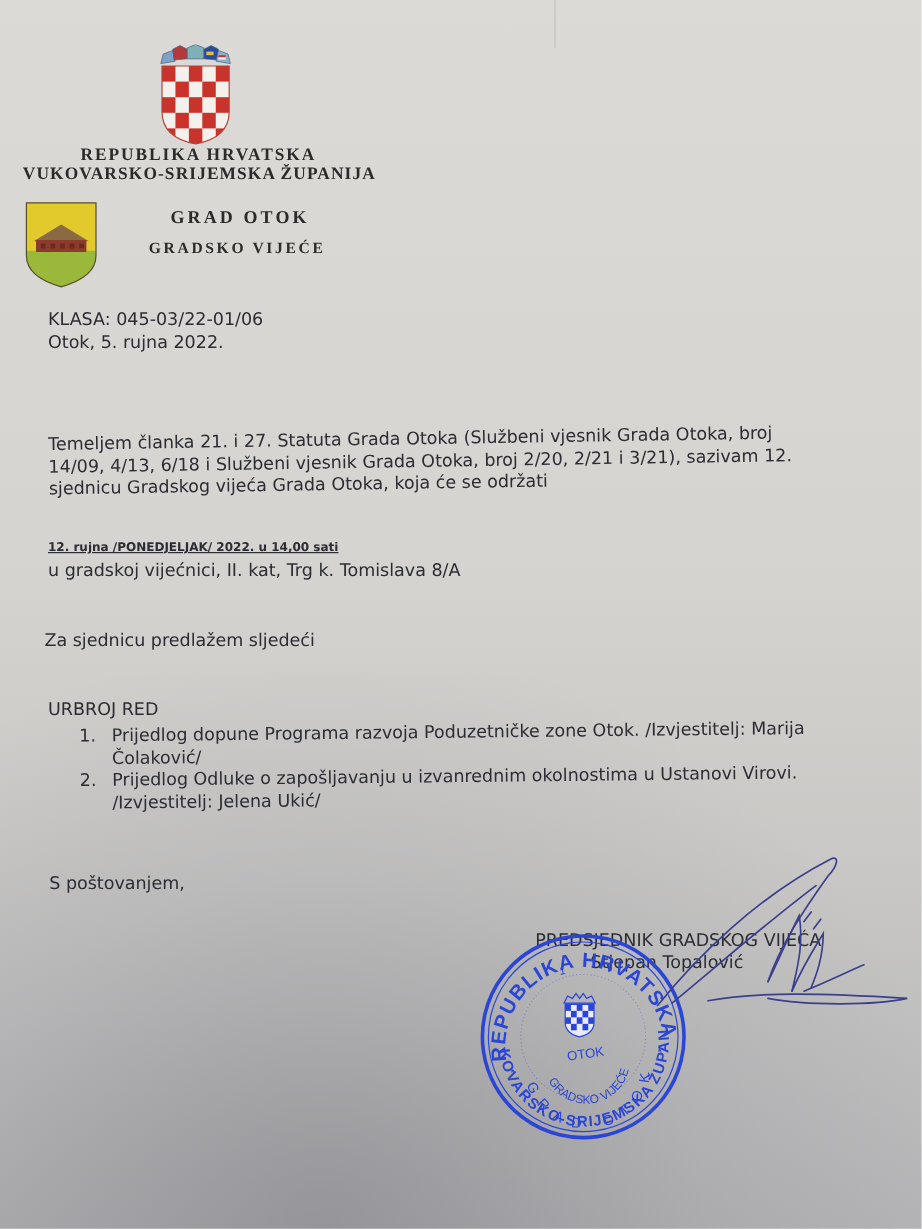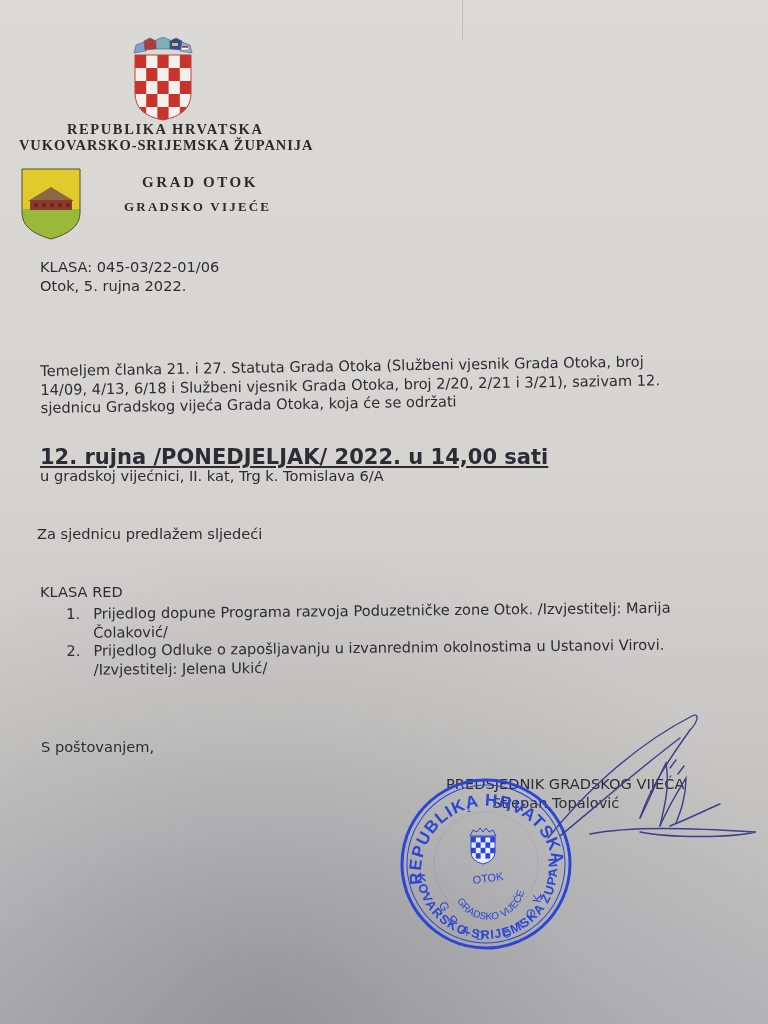--- a/index.html
+++ b/index.html
@@ -27,28 +27,28 @@
 
     .head1 { left: 67px; top: 121px; font-size: 14.5px; letter-spacing: 1.6px; font-weight: bold; }
     .head2 { left: 19px; top: 137px; font-size: 14.5px; letter-spacing: 0.9px; font-weight: bold; }
     .head3 { left: 142px; top: 174px; font-size: 15px; letter-spacing: 2.6px; font-weight: bold; }
     .head4 { left: 124px; top: 199px; font-size: 13px; letter-spacing: 2.2px; font-weight: bold; }
 
     .txt { font-size: 14.6px; line-height: 18.5px; color: #2c2c34; white-space: nowrap; }
 
     .ref { left: 40px; top: 258px; }
     .intro { left: 40px; top: 362px; transform: rotate(-0.9deg); transform-origin: left top; }
-    .when { left: 40px; top: 448px; font-weight: bold; text-decoration: underline; font-size: 21px; }
+    .when { left: 40px; top: 448px; font-weight: bold; text-decoration: underline; font-size: 10px; }
     .where { left: 40px; top: 467px; }
     .propose { left: 37px; top: 525px; }
     .agenda-title { left: 40px; top: 583px; }
     .agenda { left: 66px; top: 605px; transform: rotate(-0.6deg); transform-origin: left top; }
     .agenda .item { display: flex; }
     .agenda .num { width: 27px; }
-    .regards { left: 41px; top: 728px; margin-top: 10px; }
+    .regards { left: 41px; top: 728px; }
     .president { left: 446px; top: 775px; }
     .signer { left: 492px; top: 794px; }
 
     .stamp { left: 398px; top: 776px; width: 176px; height: 176px; }
     .signature { left: 520px; top: 708px; width: 240px; height: 140px; }
   </style>
 </head>
 <body>
 
 <div class="shade"></div>
@@ -118,24 +118,24 @@
   <div>Otok, 5. rujna 2022.</div>
 </div>
 
 <div class="abs txt intro">
   <div>Temeljem članka 21. i 27. Statuta Grada Otoka (Službeni vjesnik Grada Otoka, broj</div>
   <div>14/09, 4/13, 6/18 i Službeni vjesnik Grada Otoka, broj 2/20, 2/21 i 3/21), sazivam 12.</div>
   <div>sjednicu Gradskog vijeća Grada Otoka, koja će se održati</div>
 </div>
 
 <div class="abs txt when">12. rujna /PONEDJELJAK/ 2022. u 14,00 sati</div>
-<div class="abs txt where">u gradskoj vijećnici, II. kat, Trg k. Tomislava 6/A</div>
+<div class="abs txt where">u gradskoj vijećnici, II. kat, Trg k. Tomislava 8/A</div>
 
 <div class="abs txt propose">Za sjednicu predlažem sljedeći</div>
-<div class="abs txt agenda-title">KLASA RED</div>
+<div class="abs txt agenda-title">URBROJ RED</div>
 
 <div class="abs txt agenda">
   <div class="item">
     <span class="num">1.</span>
     <div>
       <div>Prijedlog dopune Programa razvoja Poduzetničke zone Otok. /Izvjestitelj: Marija</div>
       <div>Čolaković/</div>
     </div>
   </div>
   <div class="item">

